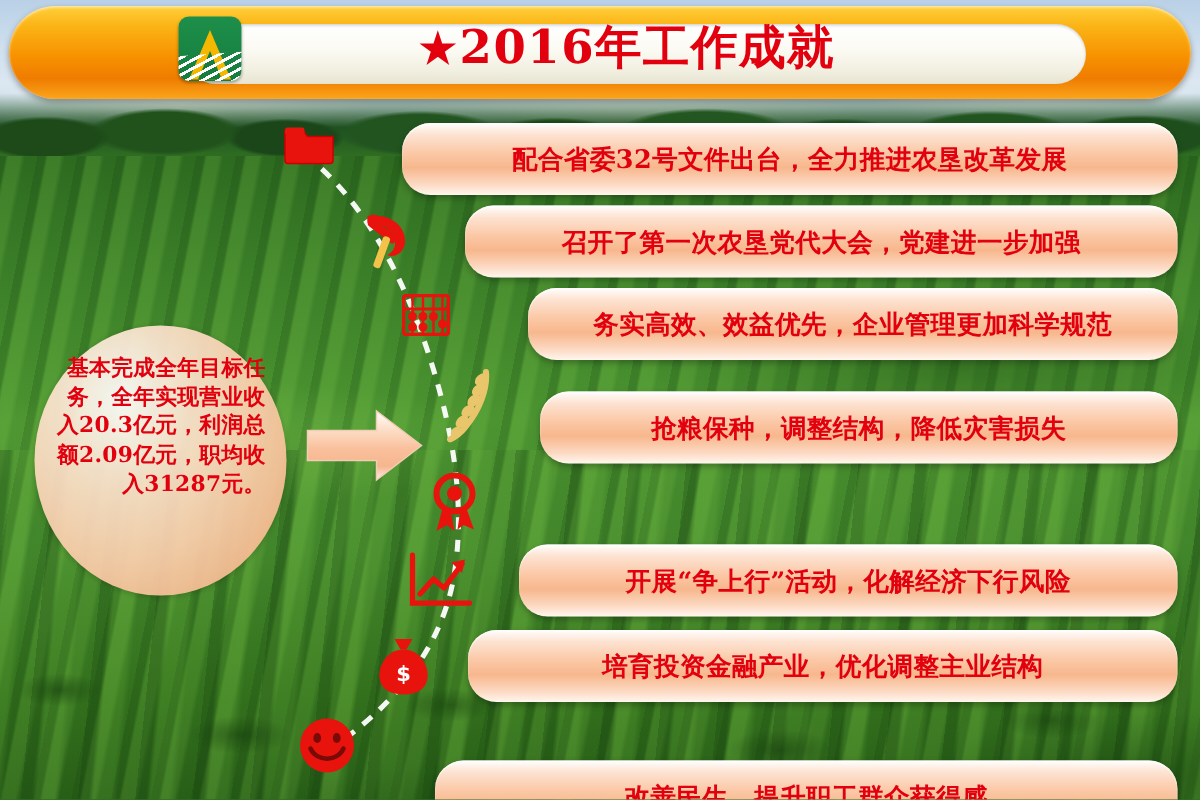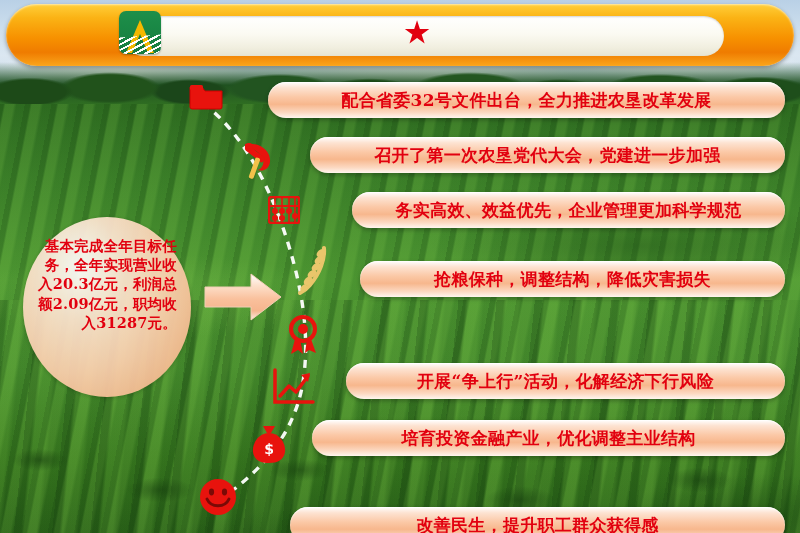--- a/index.html
+++ b/index.html
@@ -144,21 +144,21 @@
     color:#e2000f; text-align:right; letter-spacing:.2px;
   }
 
   
   .arrow{
     position:absolute; left:204px; top:272px; width:78px; height:50px;
   }
 
   
   .bar{
-    position:absolute; height:36px; border-radius:19px;
+    position:absolute; height:48px; border-radius:19px;
     background:linear-gradient(180deg,#ffffff 0%,#fde3d2 16%,#fbc8a6 42%,#f7b78d 62%,#fcd9c2 85%,#fff6ef 100%);
     box-shadow:0 2px 4px rgba(0,0,0,.28), inset 0 1px 1px rgba(255,255,255,.8);
     display:flex; align-items:center; justify-content:center;
   }
   .bar span{
     font-family:"DejaVu Serif","Liberation Serif",serif;
     font-weight:bold; font-size:17px; color:#e2000f;
     white-space:nowrap; letter-spacing:.3px;
   }
 
@@ -264,20 +264,21 @@
   <div class="titlebar">
     <div class="titlebar-inner"></div>
   </div>
   <div class="logo">
     <div class="logo-a1"></div>
     <div class="logo-a2"></div>
     <div class="logo-swoosh"></div>
   </div>
   <div class="title-text">
     <span class="title-star">★</span>
+      <span>2016年工作成就</span>
   </div>
 
   <div class="ellipse"></div>
   <div class="ellipse-text">基本完成全年目标任务，全年实现营业收入20.3亿元，利润总额2.09亿元，职均收入31287元。</div>
 
   <div class="bar" style="left:268px;top:82px;width:517px;">
       <span>配合省委32号文件出台，全力推进农垦改革发展</span>
     </div>
   <div class="bar" style="left:310px;top:137px;width:475px;">
       <span>召开了第一次农垦党代大会，党建进一步加强</span>

